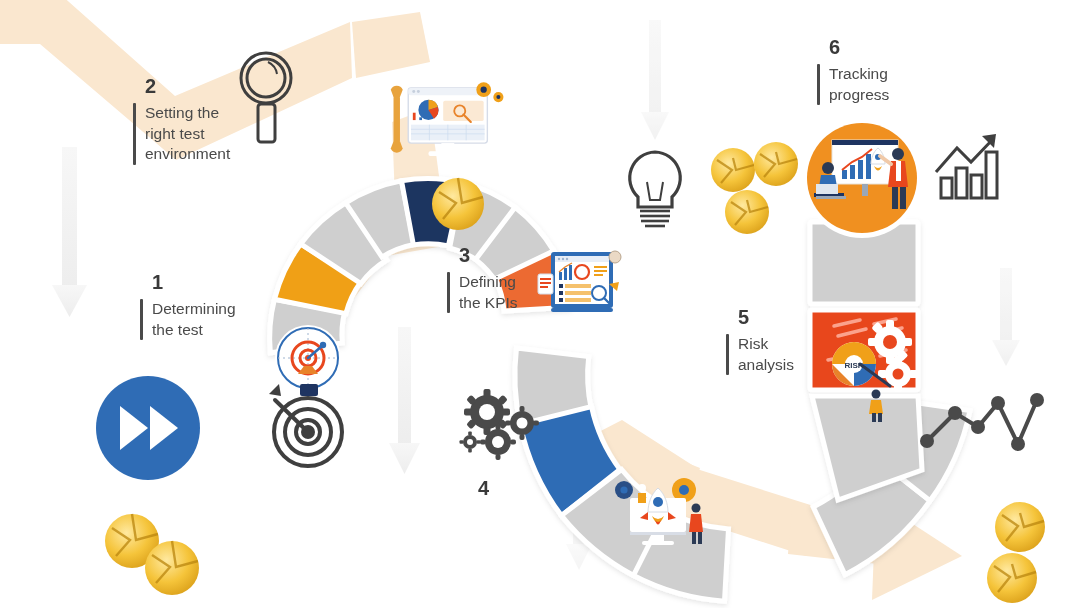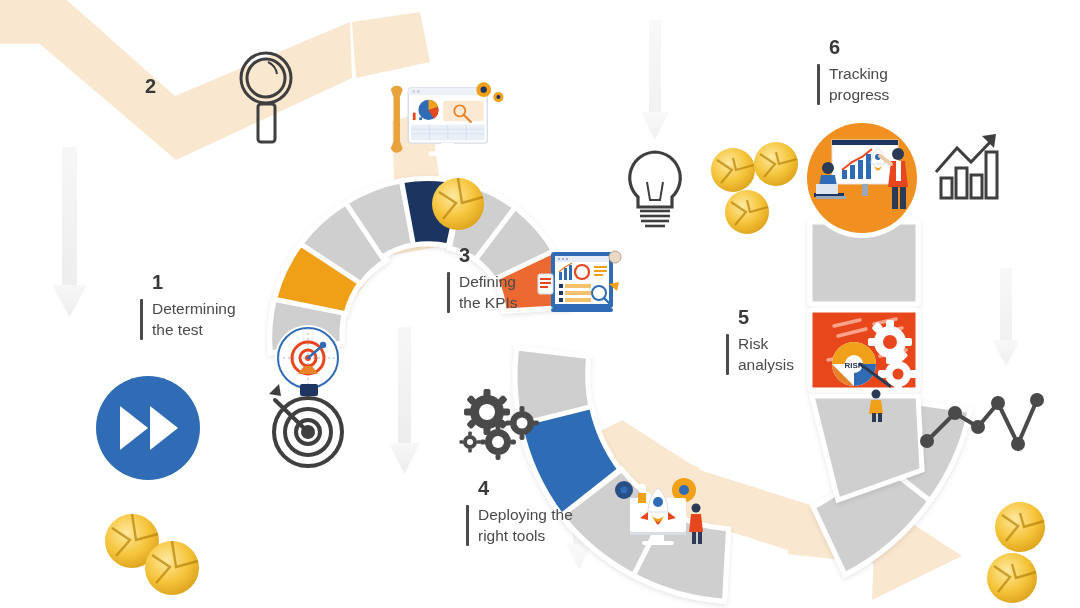--- a/index.html
+++ b/index.html
@@ -523,39 +523,37 @@
       <div class="label-bar"></div>
       <div class="label-text">Determining
 the test</div>
     </div>
   </div>
 
   <div class="label-block" id="label-2">
     <div class="label-num num-pad">2</div>
     <div class="label-body">
       <div class="label-bar"></div>
+      <div class="label-text">Setting the
+right test
+environment</div>
     </div>
   </div>
 
   <div class="label-block" id="label-3">
     <div class="label-num num-pad">3</div>
     <div class="label-body">
       <div class="label-bar"></div>
       <div class="label-text">Defining
 the KPIs</div>
     </div>
   </div>
 
   <div class="label-block" id="label-4">
     <div class="label-num num-pad">4</div>
-    <div class="label-body">
-      <div class="label-bar"></div>
-      <div class="label-text">Deploying the
-right tools</div>
-    </div>
   </div>
 
   <div class="label-block" id="label-5">
     <div class="label-num num-pad">5</div>
     <div class="label-body">
       <div class="label-bar"></div>
       <div class="label-text">Risk
 analysis</div>
     </div>
   </div>

